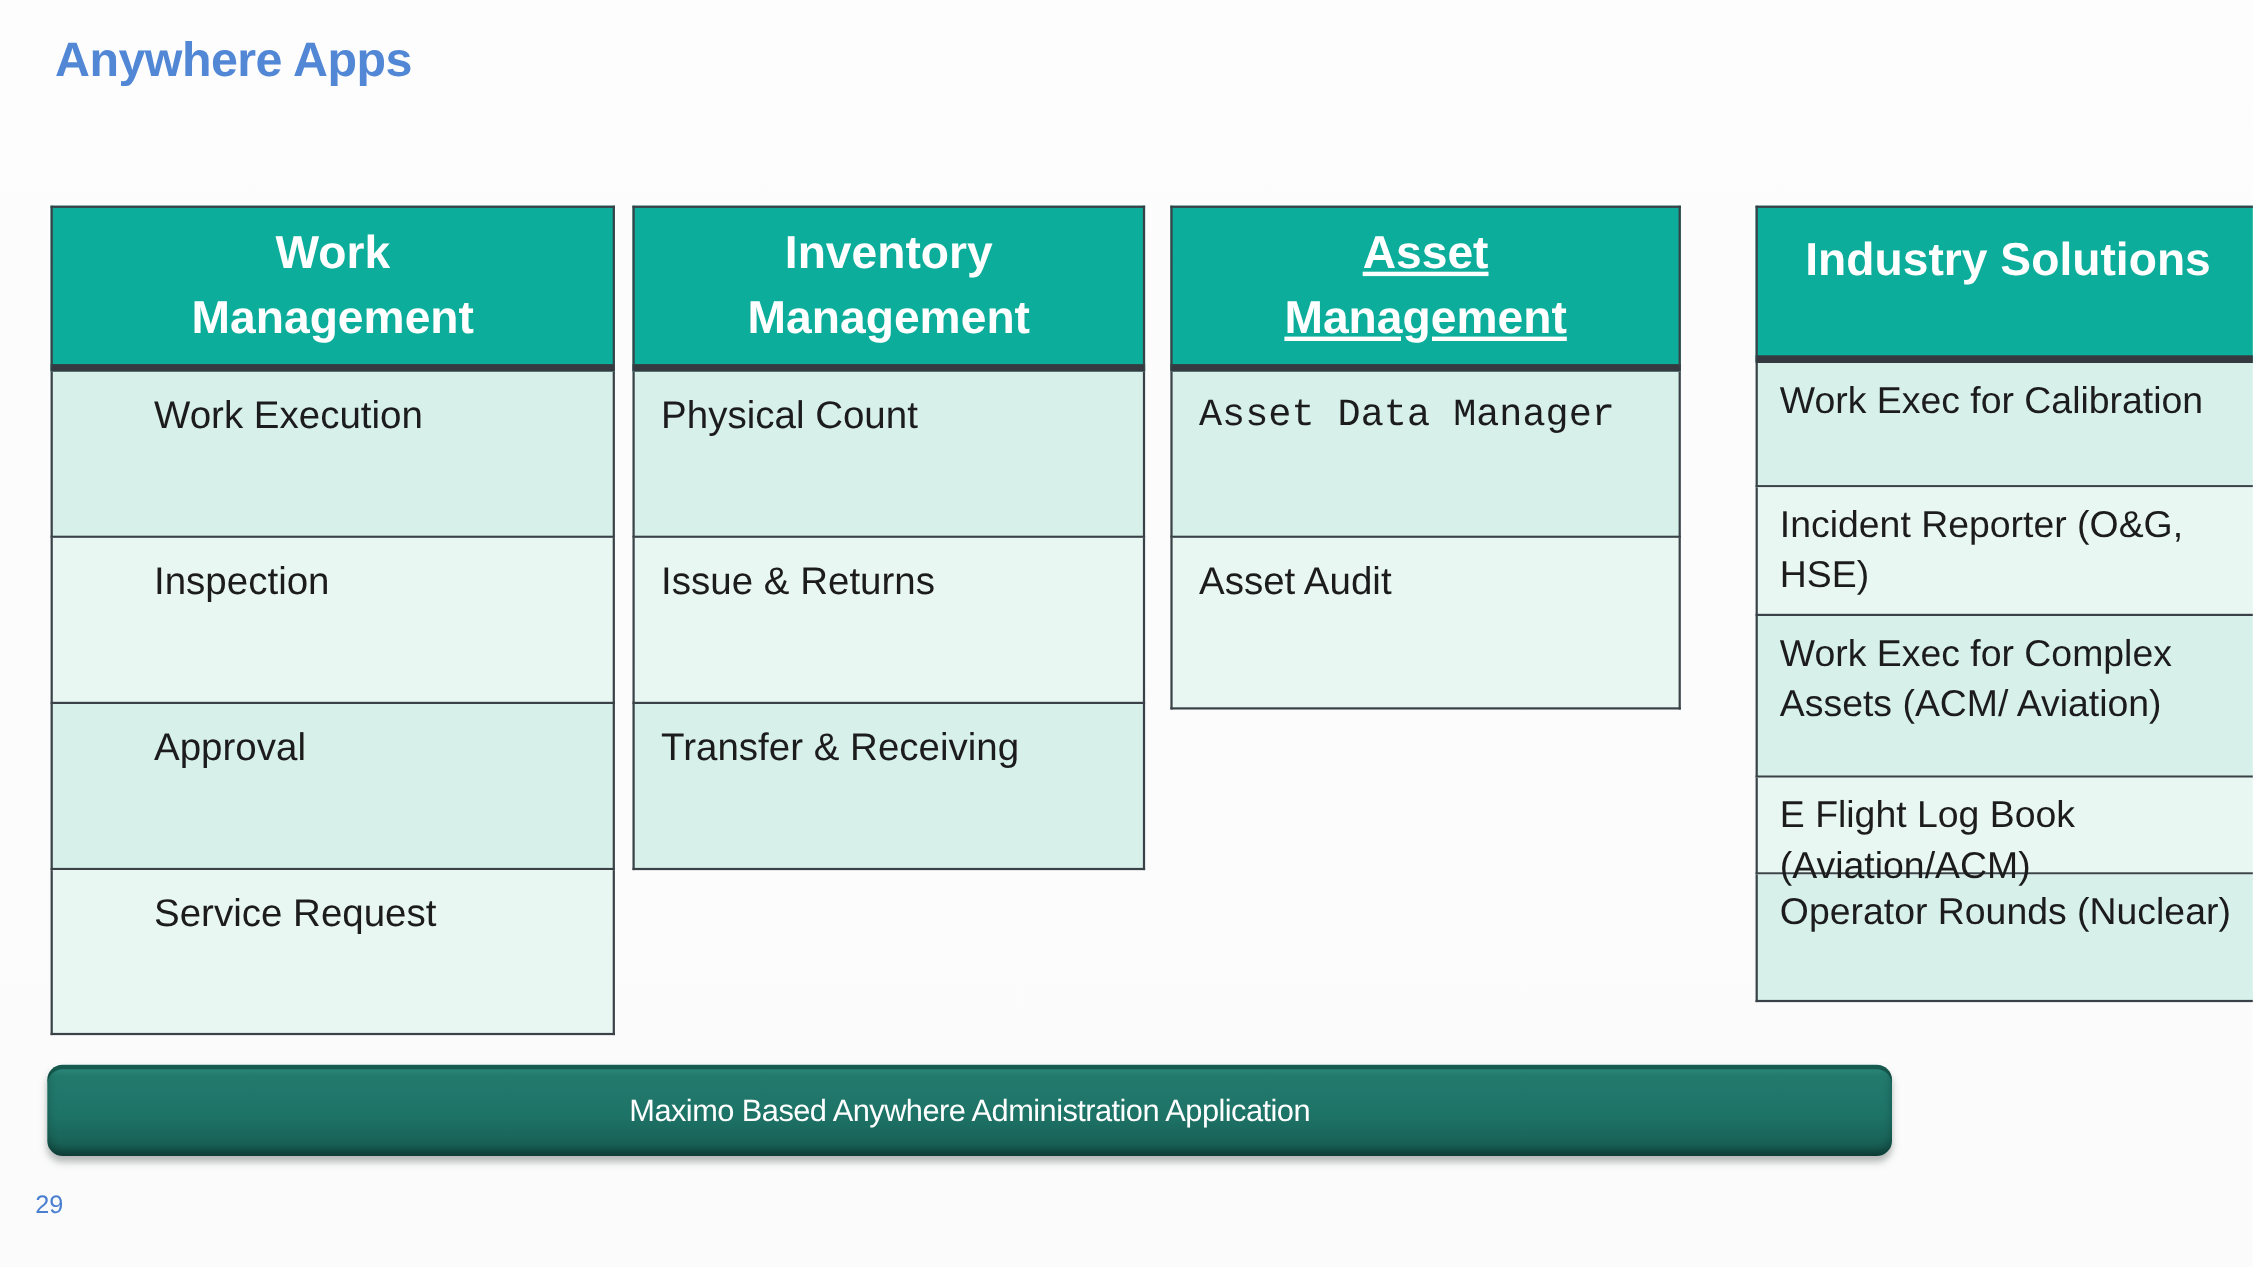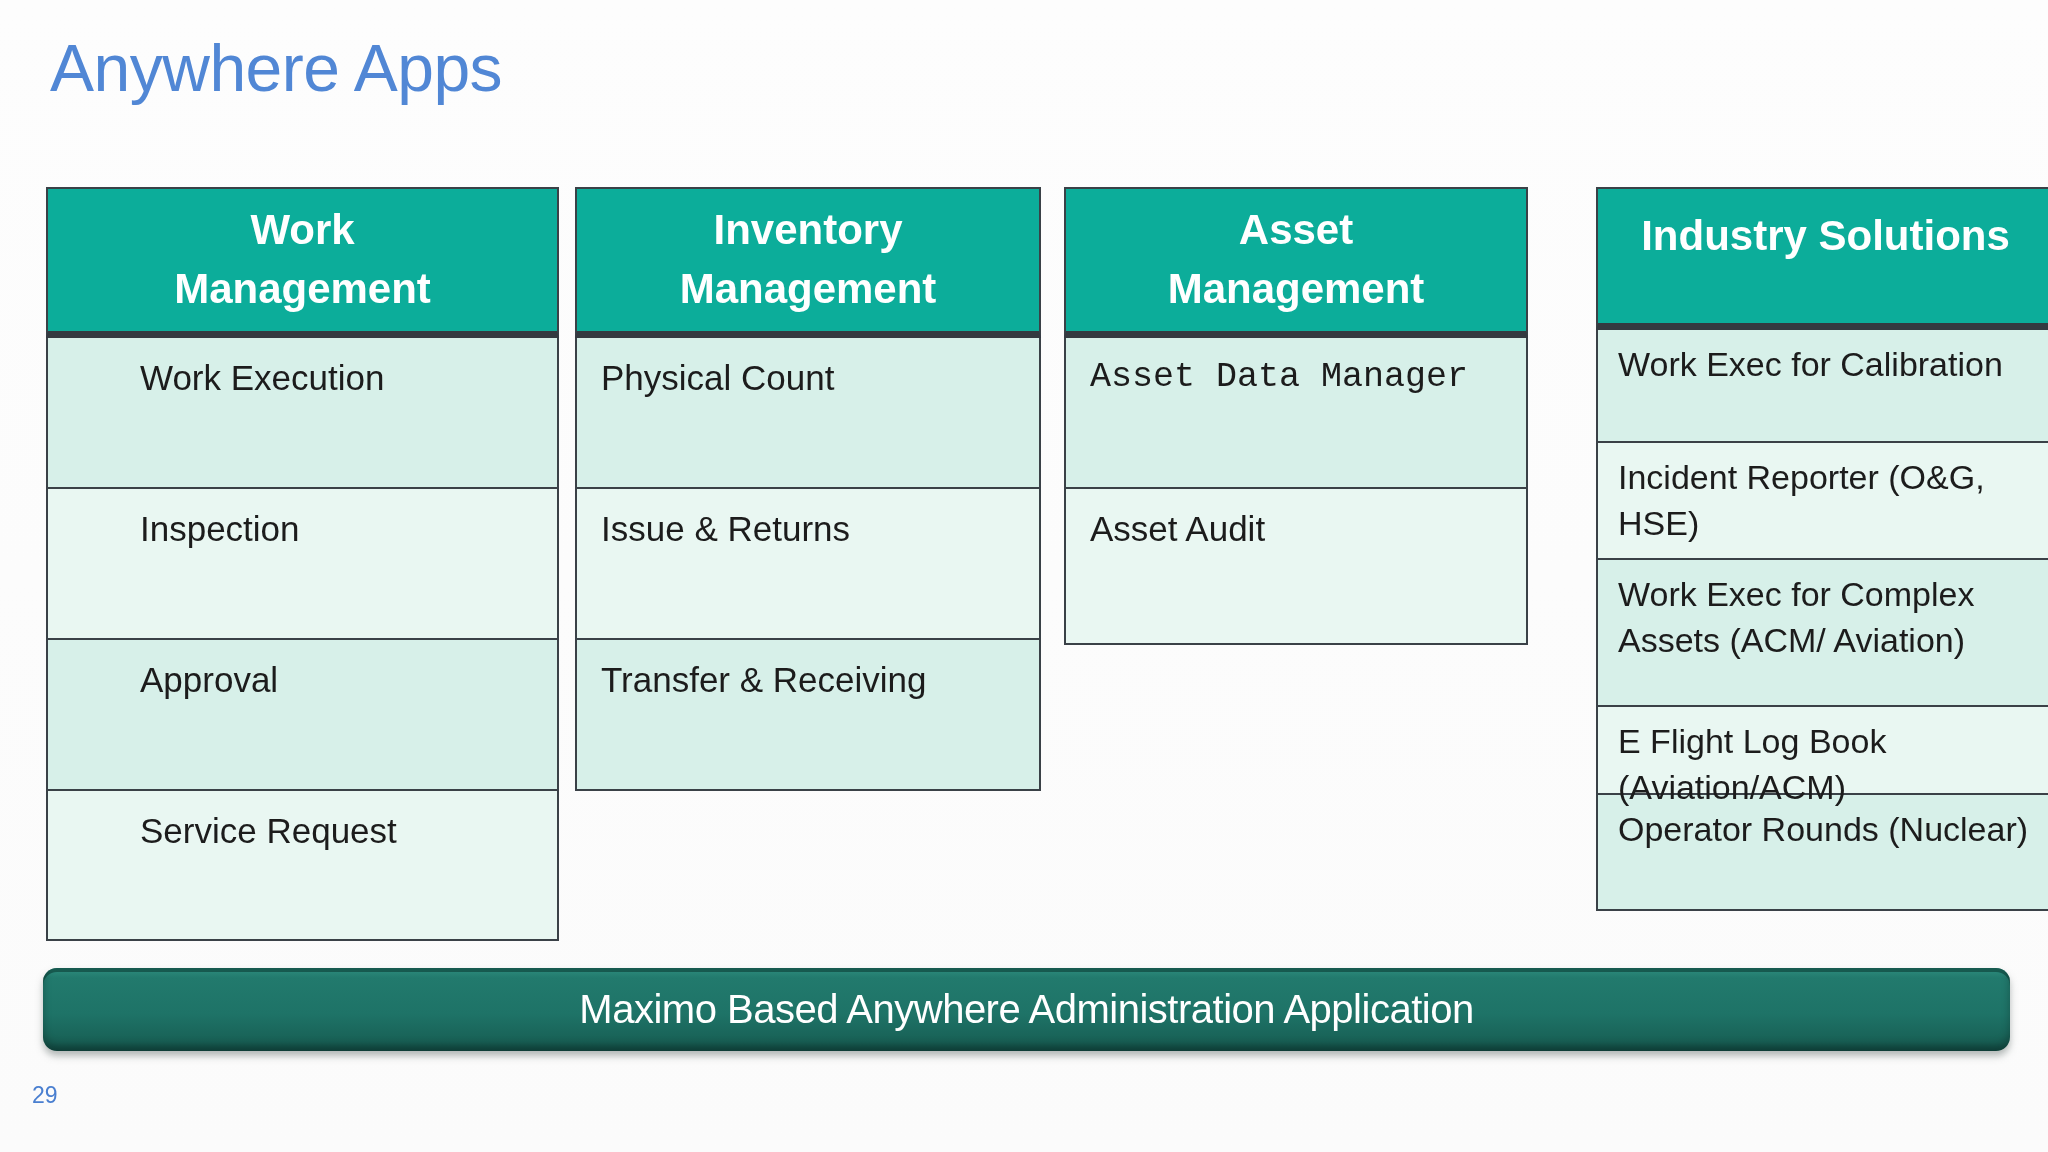--- a/index.html
+++ b/index.html
@@ -10,21 +10,21 @@
     position:relative;
     overflow:hidden;
   }
   .slide {
     position:absolute; left:0; top:0;
     width:2048px; height:1152px;
     background:linear-gradient(180deg,#fdfdfd 0%, #fbfbfb 100%);
   }
   .slide-title {
     position:absolute; left:50px; top:30px;
-    font-size:66px; font-weight:normal; color:#5187D5;
+    font-size:44px; font-weight:bold; color:#5187D5;
     letter-spacing:-0.5px;
   }
   .column { position:absolute; top:187px; }
   .col-header {
     box-sizing:border-box;
     width:100%;
     background:#0CAD9A;
     border:2px solid #3A4147;
     border-bottom:7px solid #343A40;
     color:#ffffff;
@@ -48,29 +48,29 @@
     padding-top:16px;
     line-height:1.35;
   }
   .app-row.dark  { background:#D7F0E9; }
   .app-row.light { background:#E9F7F2; }
   .col-work .app-row { padding-left:92px; padding-right:20px; }
   .col-inventory .app-row, .col-asset .app-row { padding-left:24px; padding-right:20px; }
   .col-industry .app-row { padding-left:20px; padding-right:22px; font-size:34px; padding-top:12px; }
   .footer-bar {
     position:absolute; left:43px; top:968px;
-    width:1967px; height:83px;
+    width:1677px; height:83px;
     box-sizing:border-box;
     border-radius:14px;
     background:linear-gradient(180deg,#2e8d7e 0%, #227a6d 12%, #1e7367 55%, #186055 90%, #135249 100%);
     box-shadow: inset 0 4px 0 rgba(8,52,45,0.55),
                 inset 0 -6px 8px rgba(0,0,0,0.28),
                 0 5px 7px rgba(110,120,118,0.5);
     display:flex; align-items:center; justify-content:center;
-    color:#ffffff; font-size:40px; letter-spacing:-0.5px;
+    color:#ffffff; font-size:28px; letter-spacing:-0.5px;
   }
   .page-number {
     position:absolute; left:32px; top:1082px;
     font-size:23px; color:#4A7FD0;
   }
 </style>
 </head>
 <body>
 
 <div class="slide">
@@ -90,21 +90,21 @@
   <div class="column col-inventory" style="left:575px; width:466px;">
     <div class="col-header" style="height:151px;">
       <span class="header-text">Inventory Management</span>
     </div>
     <div class="app-row dark" style="height:151px;">Physical Count</div>
     <div class="app-row light" style="height:151px;">Issue &amp; Returns</div>
     <div class="app-row dark" style="height:151px;">Transfer &amp; Receiving</div>
   </div>
 
   <div class="column col-asset" style="left:1064px; width:464px;">
-    <div class="col-header" style="height:151px;">
+    <div class="col-header" style="height:151px;text-decoration:underline;">
       <span class="header-text">Asset Management</span>
     </div>
     <div class="app-row dark" style="height:151px;font-family:Liberation Mono, monospace;">Asset Data Manager</div>
     <div class="app-row light" style="height:156px;">Asset Audit</div>
   </div>
 
   <div class="column col-industry" style="left:1552px; width:459px;padding-left:44px;">
     <div class="col-header top-align" style="height:143px;">
       <span class="header-text">Industry Solutions</span>
     </div>

